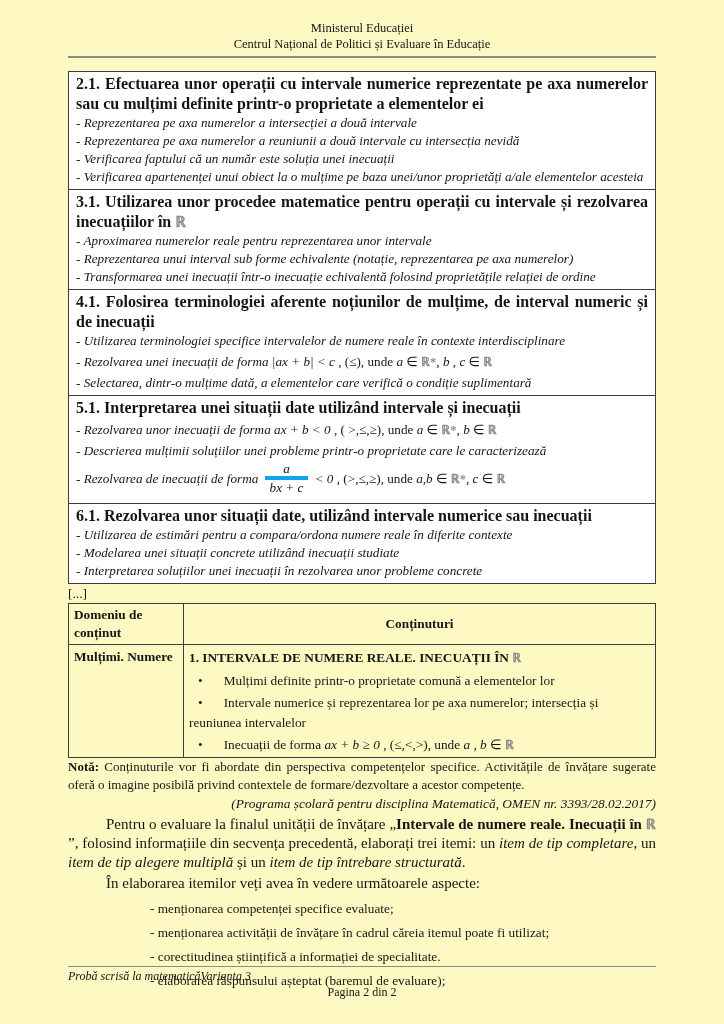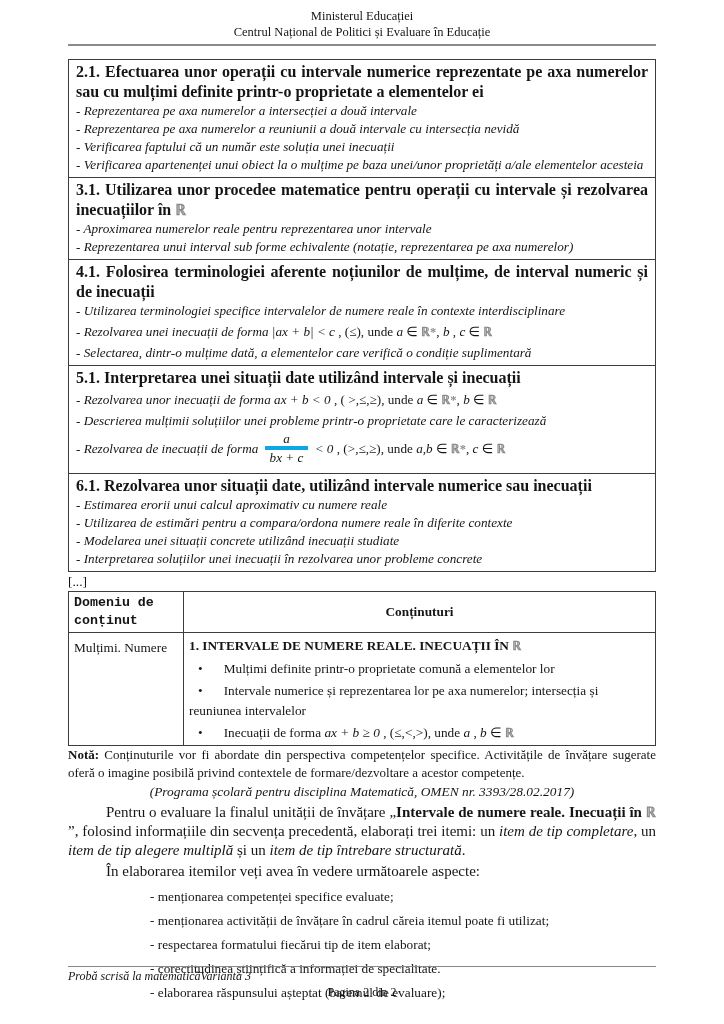--- a/index.html
+++ b/index.html
@@ -1,24 +1,24 @@
 <!DOCTYPE html>
 <html><head>
 <meta charset="utf-8">
 <style>
   * { margin: 0; padding: 0; box-sizing: border-box; }
   html, body { background: #e8e8e8; }
   .page {
     position: relative;
     width: 724px; height: 1024px;
     margin: 0 auto;
-    background: #ffffff;
+    background: #fef9c3;
     color: #151515;
     font-family: "Liberation Serif", serif;
-    padding: 8px 68px 0 68px;
+    padding: 20px 68px 0 68px;
     overflow: hidden;
   }
   
   .doc-header { text-align: center; font-size: 12.5px; line-height: 16px; }
   .header-rule { border: none; border-top: 2px solid #8a8a8a; margin-top: 4px; }
 
   
   .boxes { margin-top: 14px; }
   .box { border: 1px solid #3c3c3c; margin-top: -1px; padding: 2px 7px 3px 7px; background: #fff; }
   .box-title { font-weight: bold; font-size: 16px; line-height: 20px; text-align: justify; }
@@ -36,32 +36,32 @@
 
   .frac { display: inline-block; text-align: center; vertical-align: middle; font-style: italic; margin: 0 3px; position: relative; top: -2px; }
   .frac .num { display: block; line-height: 15px; padding: 0 5px; }
   .frac .den { display: block; line-height: 15px; padding: 0 5px; border-top: 4px solid #0ea5e9; }
 
   .ellipsis { font-size: 13.5px; line-height: 17px; margin-top: 1px; }
 
   
   .content-table { border-collapse: collapse; width: 100%; margin-top: 1px; font-size: 13.3px; }
   .content-table th, .content-table td { border: 1px solid #3c3c3c; padding: 2px 5px; vertical-align: top; text-align: left; }
-  .col-domain { width: 115px; font-family: Liberation Mono, monospace; }
+  .col-domain { width: 115px; }
   .content-table th { font-weight: bold; line-height: 18px; }
   .content-table th.center { text-align: center; vertical-align: middle; }
-  .domain-cell { font-weight: normal; line-height: 25px; }
+  .domain-cell { font-weight: bold; line-height: 19px; }
   .content-cell { padding-left: 8px; }
   .content-title { font-weight: bold; line-height: 21px; }
   .bullet { line-height: 20px; margin-top: 2px; }
   .bullet-char { margin-left: 9px; margin-right: 21px; }
 
   
   .nota { margin-top: 0; text-align: justify; font-size: 13px; line-height: 18px; }
-  .citation { text-align: center; font-style: italic; font-size: 13.4px; line-height: 18px; margin-top: 1px; }
+  .citation { text-align: right; font-style: italic; font-size: 13.4px; line-height: 18px; margin-top: 1px; }
   .para { font-size: 15px; line-height: 19px; text-align: justify; margin-top: 2px; text-indent: 38px; }
   .para.no-justify { text-align: left; }
   .aspects { margin: 7px 0 0 82px; }
   .aspect { font-size: 13.3px; line-height: 17px; margin-bottom: 7px; }
 
   
   .footer { position: absolute; left: 68px; right: 68px; top: 966px; font-size: 12px; }
   .footer-rule { border: none; border-top: 1px solid #8a8a8a; margin-bottom: 2px; }
   .footer-row { display: flex; justify-content: flex-start; line-height: 15px; font-style: italic; }
   .footer-center { text-align: center; line-height: 16px; }
@@ -84,39 +84,39 @@
       <div class="box-item"><span class="rt-i">- Reprezentarea pe axa numerelor a intersecției a două intervale</span></div>
       <div class="box-item"><span class="rt-i">- Reprezentarea pe axa numerelor a reuniunii a două intervale cu intersecția nevidă</span></div>
       <div class="box-item"><span class="rt-i">- Verificarea faptului că un număr este soluția unei inecuații</span></div>
       <div class="box-item"><span class="rt-i">- Verificarea apartenenței unui obiect la o mulțime pe baza unei/unor proprietăți a/ale elementelor acesteia</span></div>
     </section>
 
     <section class="box">
       <div class="box-title"><span class="rt-b">3.1. Utilizarea unor procedee matematice pentru operații cu intervale și rezolvarea inecuațiilor în </span><span class="rt-rb">ℝ</span></div>
       <div class="box-item"><span class="rt-i">- Aproximarea numerelor reale pentru reprezentarea unor intervale</span></div>
       <div class="box-item"><span class="rt-i">- Reprezentarea unui interval sub forme echivalente (notație, reprezentarea pe axa numerelor)</span></div>
+      <div class="box-item"><span class="rt-i">- Transformarea unei inecuații într-o inecuație echivalentă folosind proprietățile relației de ordine</span></div>
     </section>
 
     <section class="box">
       <div class="box-title"><span class="rt-b">4.1. Folosirea terminologiei aferente noțiunilor de mulțime, de interval numeric și de inecuații</span></div>
       <div class="box-item"><span class="rt-i">- Utilizarea terminologiei specifice intervalelor de numere reale în contexte interdisciplinare</span></div>
       <div class="box-item tall"><span class="rt-i">- Rezolvarea unei inecuații de forma </span><span class="rt-m">|ax + b| &lt; c</span><span class="rt-u"> , (≤), unde </span><span class="rt-m">a</span><span class="rt-u"> ∈ </span><span class="rt-r">ℝ*</span><span class="rt-u">, </span><span class="rt-m">b</span><span class="rt-u"> , </span><span class="rt-m">c</span><span class="rt-u"> ∈ </span><span class="rt-r">ℝ</span></div>
       <div class="box-item"><span class="rt-i">- Selectarea, dintr-o mulțime dată, a elementelor care verifică o condiție suplimentară</span></div>
     </section>
 
     <section class="box">
       <div class="box-title"><span class="rt-b">5.1. Interpretarea unei situații date utilizând intervale și inecuații</span></div>
       <div class="box-item tall"><span class="rt-i">- Rezolvarea unor inecuații de forma </span><span class="rt-m">ax + b &lt; 0</span><span class="rt-u"> , ( &gt;,≤,≥), unde </span><span class="rt-m">a</span><span class="rt-u"> ∈ </span><span class="rt-r">ℝ*</span><span class="rt-u">, </span><span class="rt-m">b</span><span class="rt-u"> ∈ </span><span class="rt-r">ℝ</span></div>
       <div class="box-item"><span class="rt-i">- Descrierea mulțimii soluțiilor unei probleme printr-o proprietate care le caracterizează</span></div>
       <div class="box-item frac-line"><span class="rt-i">- Rezolvarea de inecuații de forma </span><span class="frac"><span class="num">a</span><span class="den">bx + c</span></span><span class="rt-m"> &lt; 0</span><span class="rt-u"> , (&gt;,≤,≥), unde </span><span class="rt-m">a,b</span><span class="rt-u"> ∈ </span><span class="rt-r">ℝ*</span><span class="rt-u">, </span><span class="rt-m">c</span><span class="rt-u"> ∈ </span><span class="rt-r">ℝ</span></div>
     </section>
 
     <section class="box">
       <div class="box-title"><span class="rt-b">6.1. Rezolvarea unor situații date, utilizând intervale numerice sau inecuații</span></div>
-      <div class="box-item"><span class="rt-i">- Estimarea erorii unui calcul aproximativ cu numere reale</span></div>
       <div class="box-item"><span class="rt-i">- Utilizarea de estimări pentru a compara/ordona numere reale în diferite contexte</span></div>
       <div class="box-item"><span class="rt-i">- Modelarea unei situații concrete utilizând inecuații studiate</span></div>
       <div class="box-item"><span class="rt-i">- Interpretarea soluțiilor unei inecuații în rezolvarea unor probleme concrete</span></div>
     </section>
   </div>
 
   <div class="ellipsis">[...]</div>
 
   <table class="content-table">
     <thead>
@@ -139,21 +139,20 @@
   </table>
 
   <p class="nota"><span class="rt-b">Notă:</span><span class="rt-u"> Conținuturile vor fi abordate din perspectiva competențelor specifice. Activitățile de învățare sugerate oferă o imagine posibilă privind contextele de formare/dezvoltare a acestor competențe.</span></p>
   <p class="citation">(Programa școlară pentru disciplina Matematică, OMEN nr. 3393/28.02.2017)</p>
   <p class="para"><span class="rt-u">Pentru o evaluare la finalul unității de învățare „</span><span class="rt-b">Intervale de numere reale. Inecuații în </span><span class="rt-rb">ℝ</span><span class="rt-u"> ”, folosind informațiile din secvența precedentă, elaborați trei itemi: un </span><span class="rt-i">item de tip completare</span><span class="rt-u">, un </span><span class="rt-i">item de tip alegere multiplă</span><span class="rt-u"> și un </span><span class="rt-i">item de tip întrebare structurată</span><span class="rt-u">.</span></p>
   <p class="para no-justify">În elaborarea itemilor veți avea în vedere următoarele aspecte:</p>
 
   <div class="aspects">
     <div class="aspect">- menționarea competenței specifice evaluate;</div>
     <div class="aspect">- menționarea activității de învățare în cadrul căreia itemul poate fi utilizat;</div>
-    <div class="aspect">- respectarea formatului fiecărui tip de item elaborat;</div>
     <div class="aspect">- corectitudinea științifică a informației de specialitate.</div>
     <div class="aspect">- elaborarea răspunsului așteptat (baremul de evaluare);</div>
   </div>
 
   <div class="footer">
     <hr class="footer-rule">
     <div class="footer-row">
       <span>Probă scrisă la matematică</span>
       <span>Varianta 3</span>
     </div>

